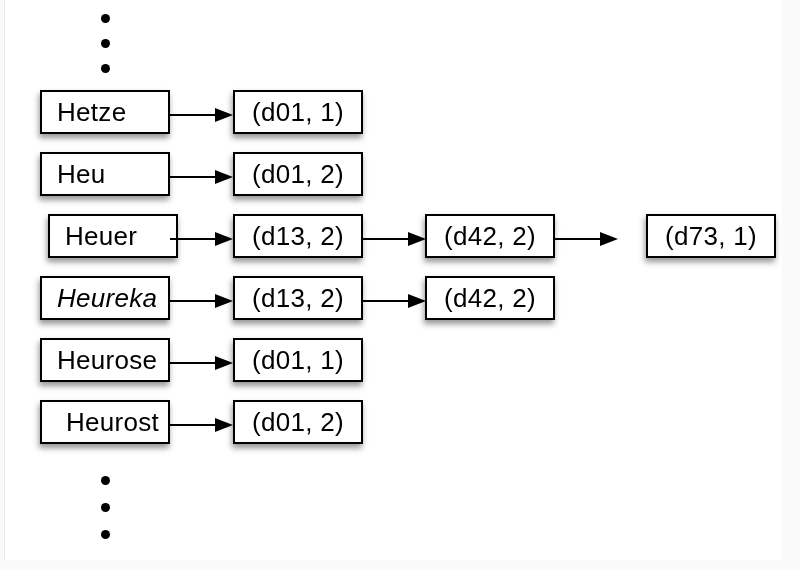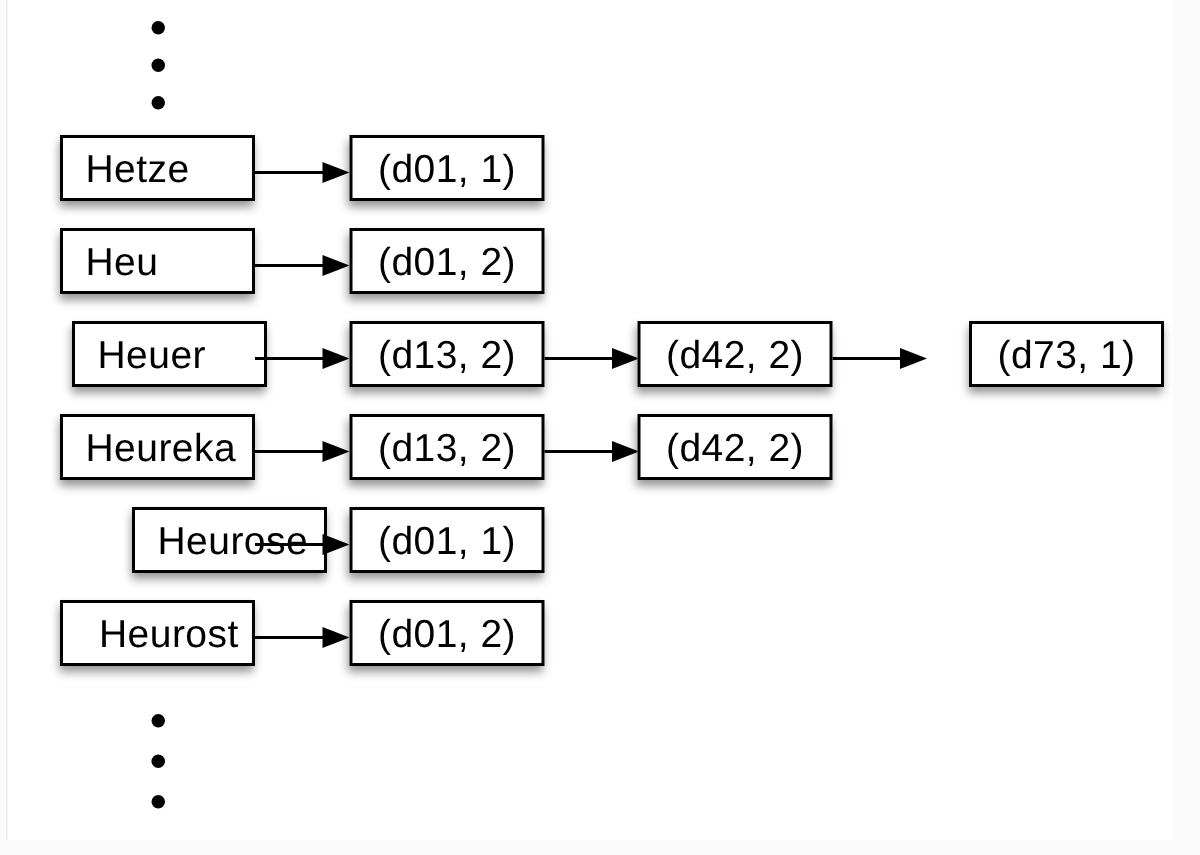--- a/index.html
+++ b/index.html
@@ -110,38 +110,38 @@
     <div class="box posting-box" style="left: 425px; top: 214px;">
       <span>(d42, 2)</span>
     </div>
     <div class="arrow" style="left: 555px; top: 232px;">
       <div class="arrow-shaft"></div>
       <div class="arrow-head"></div>
     </div>
     <div class="box posting-box" style="left: 617px; top: 214px; margin-left: 29px;">
       <span>(d73, 1)</span>
     </div>
-    <div class="box term-box" style="left: 40px; top: 276px;">
+    <div class="box term-box" style="left: 40px; top: 276px; font-style: italic;">
       <span>Heureka</span>
     </div>
     <div class="arrow" style="left: 170px; top: 294px;">
       <div class="arrow-shaft"></div>
       <div class="arrow-head"></div>
     </div>
     <div class="box posting-box" style="left: 233px; top: 276px;">
       <span>(d13, 2)</span>
     </div>
     <div class="arrow" style="left: 363px; top: 294px;">
       <div class="arrow-shaft"></div>
       <div class="arrow-head"></div>
     </div>
     <div class="box posting-box" style="left: 425px; top: 276px;">
       <span>(d42, 2)</span>
     </div>
-    <div class="box term-box" style="left: 40px; top: 338px; margin-left: 48px;">
+    <div class="box term-box" style="left: 40px; top: 338px;">
       <span>Heurose</span>
     </div>
     <div class="arrow" style="left: 170px; top: 356px;">
       <div class="arrow-shaft"></div>
       <div class="arrow-head"></div>
     </div>
     <div class="box posting-box" style="left: 233px; top: 338px;">
       <span>(d01, 1)</span>
     </div>
     <div class="box term-box" style="left: 40px; top: 400px; padding-left: 24px;">

